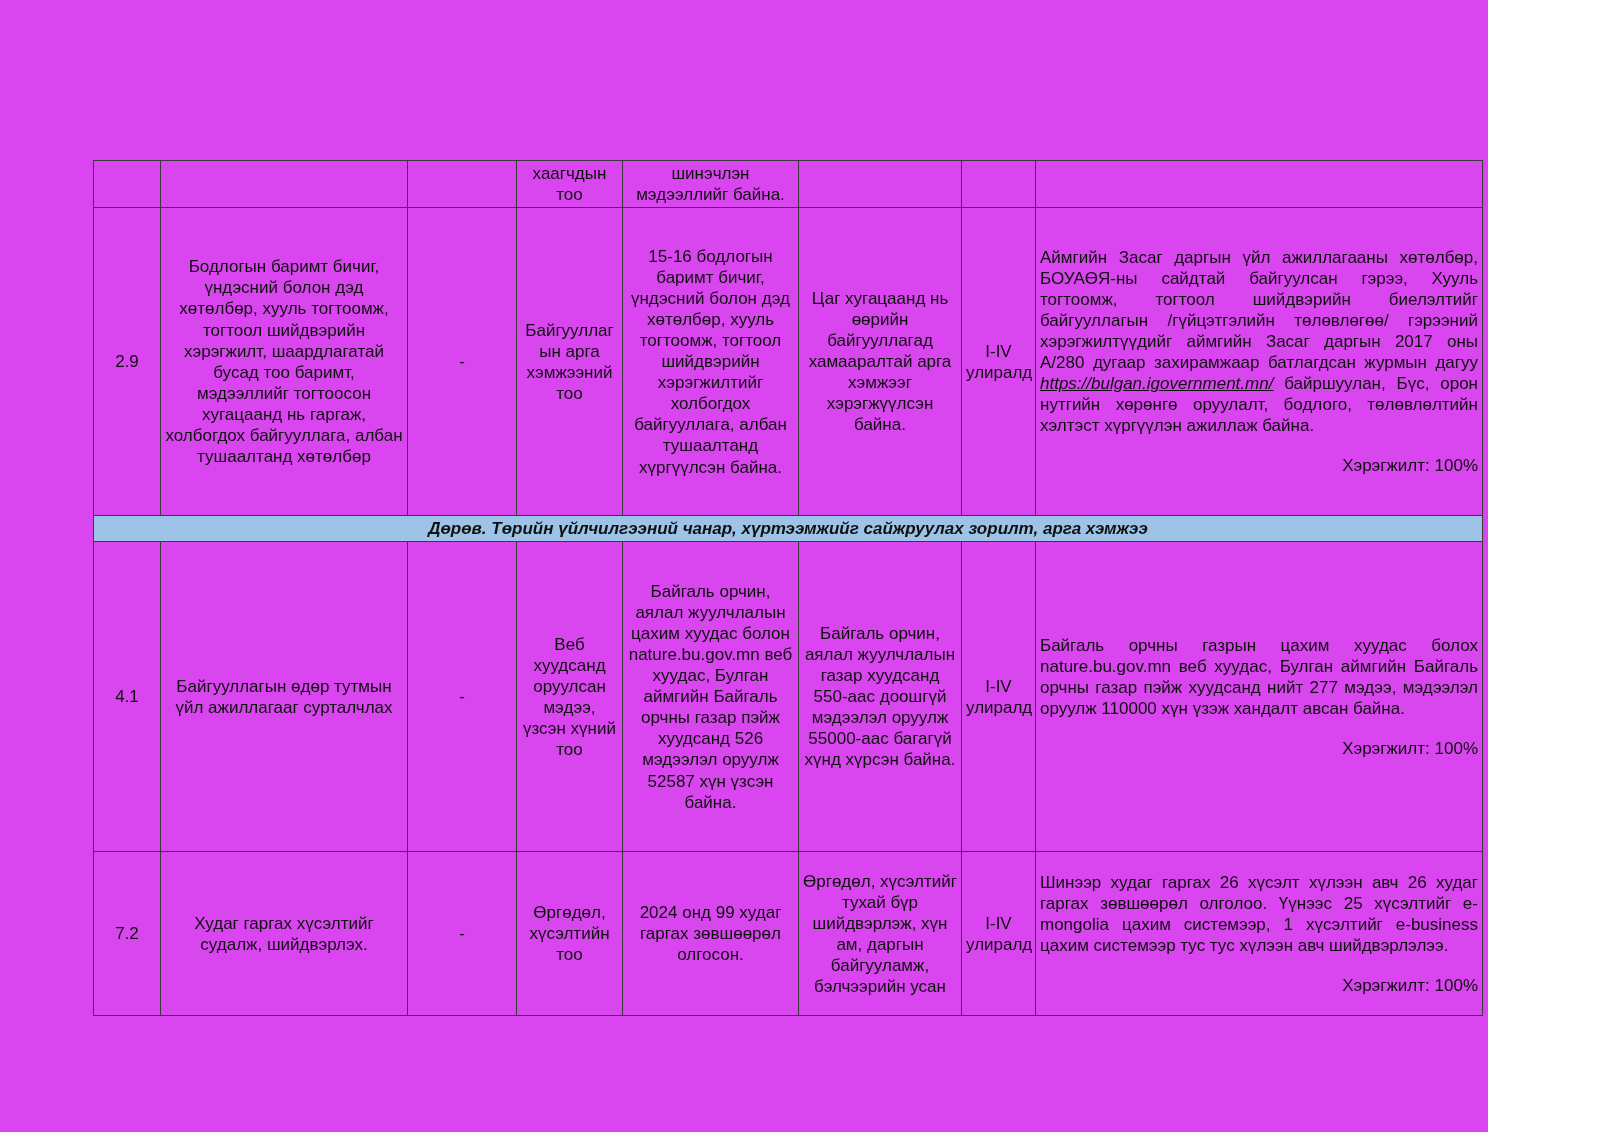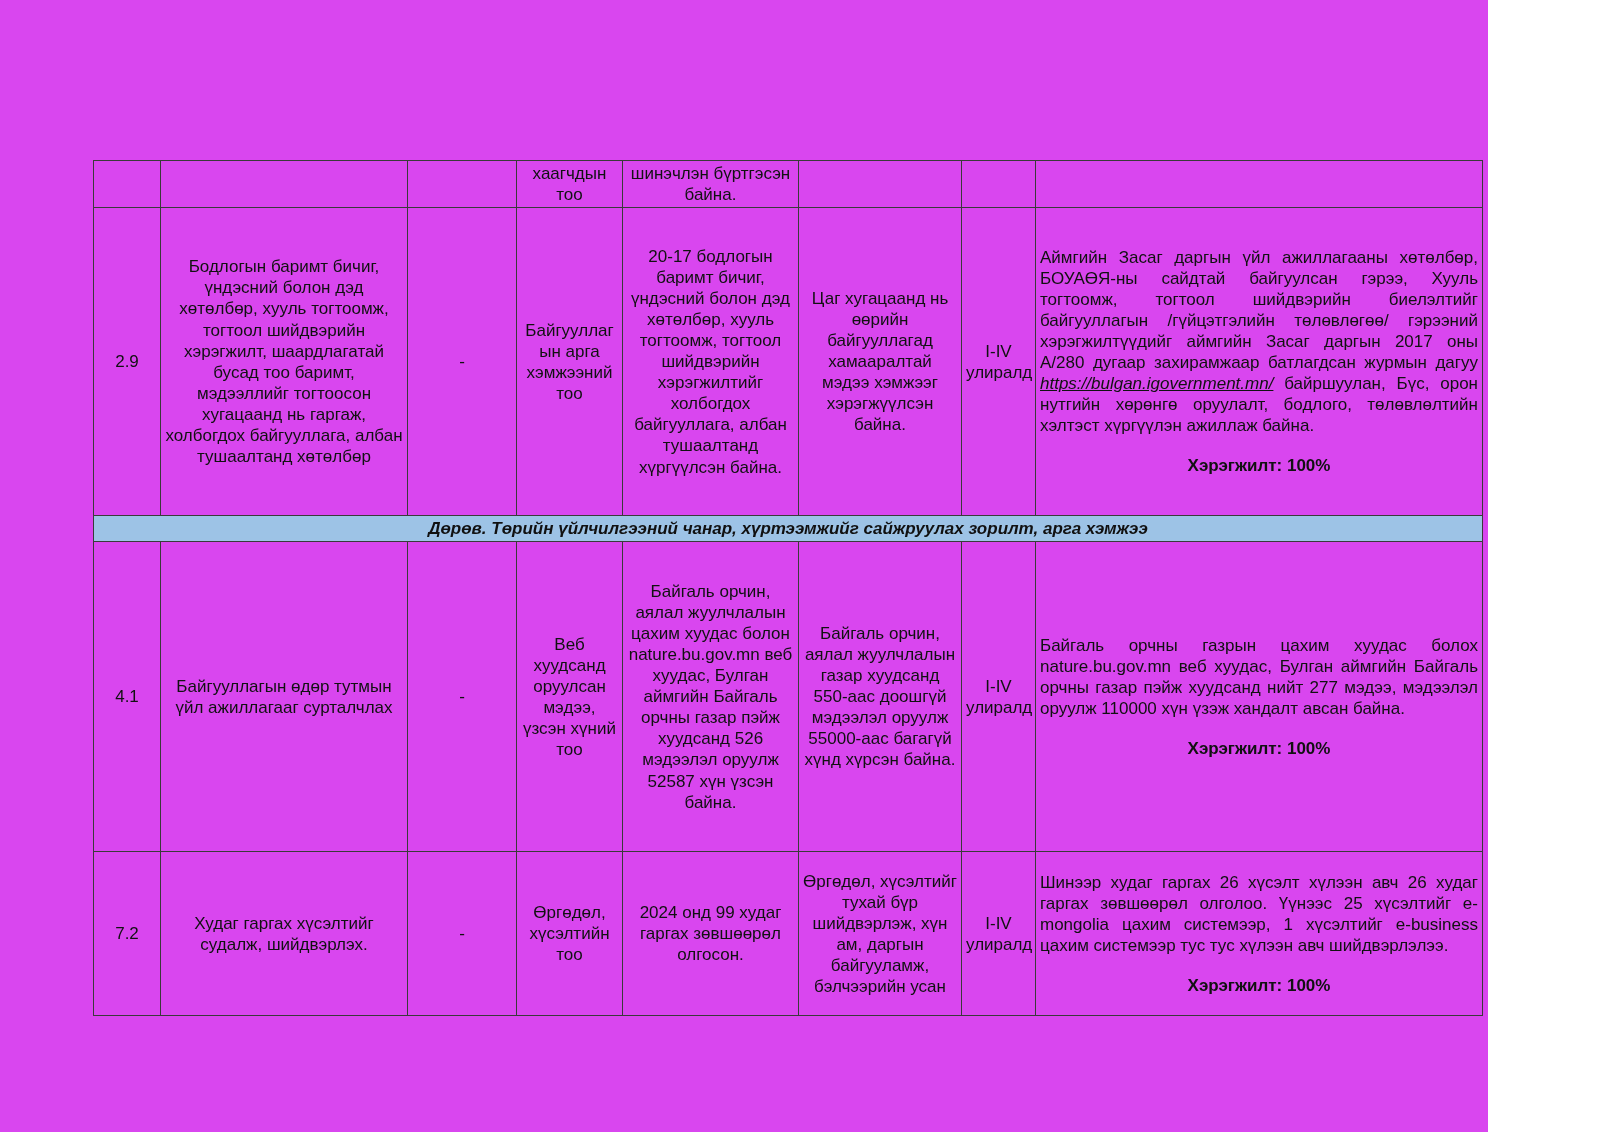--- a/index.html
+++ b/index.html
@@ -34,22 +34,22 @@
     overflow: hidden;
   }
   td.break-words { overflow-wrap: anywhere; word-break: break-word; }
   td.result-cell {
     text-align: justify;
     padding: 6px 14px 6px 14px;
     vertical-align: middle;
   }
   .result-para { text-align: justify; }
   .completion {
-    text-align: center;
-    font-weight: bold;
+    text-align: right;
+    font-weight: normal;
     margin-top: 19px;
   }
   .doc-link {
     color: #111111;
     text-decoration: underline;
     cursor: pointer;
     font-style: italic;
   }
   tr.section-band td {
     background: #9dc3e6;
@@ -82,33 +82,33 @@
       <col style="width:74px">
       <col style="width:447px">
     </colgroup>
 
     <tbody>
         <tr class="row-cont">
       <td></td>
       <td></td>
       <td></td>
       <td class="break-words">хаагчдын тоо</td>
-      <td>шинэчлэн бүртгэсэн байна.</td>
+      <td>шинэчлэн мэдээллийг байна.</td>
       <td></td>
       <td></td>
       <td></td>
     </tr>
 
     <tr class="row-36">
       <td>2.9</td>
       <td>Бодлогын баримт бичиг, үндэсний болон дэд хөтөлбөр, хууль тогтоомж, тогтоол шийдвэрийн хэрэгжилт, шаардлагатай бусад тоо баримт, мэдээллийг тогтоосон хугацаанд нь гаргаж, холбогдох байгууллага, албан тушаалтанд хөтөлбөр</td>
       <td>-</td>
       <td class="break-words">Байгууллагын арга хэмжээний тоо</td>
-      <td>20-17 бодлогын баримт бичиг, үндэсний болон дэд хөтөлбөр, хууль тогтоомж, тогтоол шийдвэрийн хэрэгжилтийг холбогдох байгууллага, албан тушаалтанд хүргүүлсэн байна.</td>
-      <td>Цаг хугацаанд нь өөрийн байгууллагад хамааралтай мэдээ хэмжээг хэрэгжүүлсэн байна.</td>
+      <td>15-16 бодлогын баримт бичиг, үндэсний болон дэд хөтөлбөр, хууль тогтоомж, тогтоол шийдвэрийн хэрэгжилтийг холбогдох байгууллага, албан тушаалтанд хүргүүлсэн байна.</td>
+      <td>Цаг хугацаанд нь өөрийн байгууллагад хамааралтай арга хэмжээг хэрэгжүүлсэн байна.</td>
       <td>I-IV улиралд</td>
       <td class="result-cell">
         <div class="result-para"><span>Аймгийн Засаг даргын үйл ажиллагааны хөтөлбөр, БОУАӨЯ-ны сайдтай байгуулсан гэрээ, Хууль тогтоомж, тогтоол шийдвэрийн биелэлтийг байгууллагын /гүйцэтгэлийн төлөвлөгөө/ гэрээний хэрэгжилтүүдийг аймгийн Засаг даргын 2017 оны А/280 дугаар захирамжаар батлагдсан журмын дагуу </span><span class="doc-link">https://bulgan.igovernment.mn/</span><span> байршуулан, Бүс, орон нутгийн хөрөнгө оруулалт, бодлого, төлөвлөлтийн хэлтэст хүргүүлэн ажиллаж байна.</span></div>
         <div class="completion">Хэрэгжилт: 100%</div>
       </td>
     </tr>
 
     <tr class="section-band">
       <td colspan="8">Дөрөв. Төрийн үйлчилгээний чанар, хүртээмжийг сайжруулах зорилт, арга хэмжээ</td>
     </tr>

